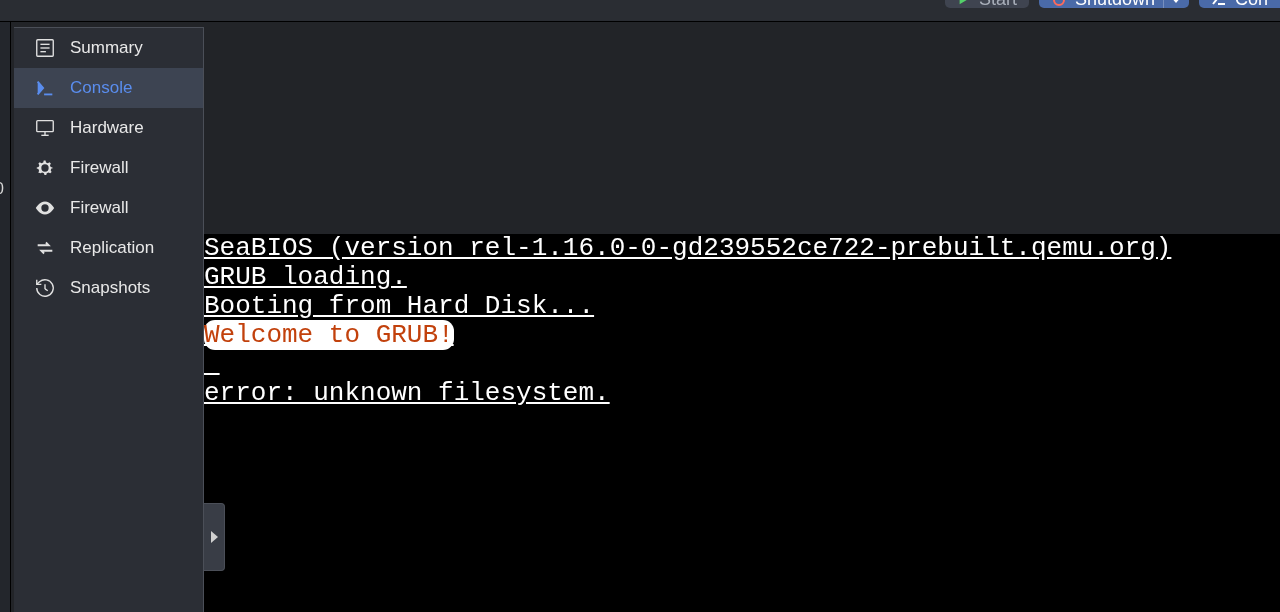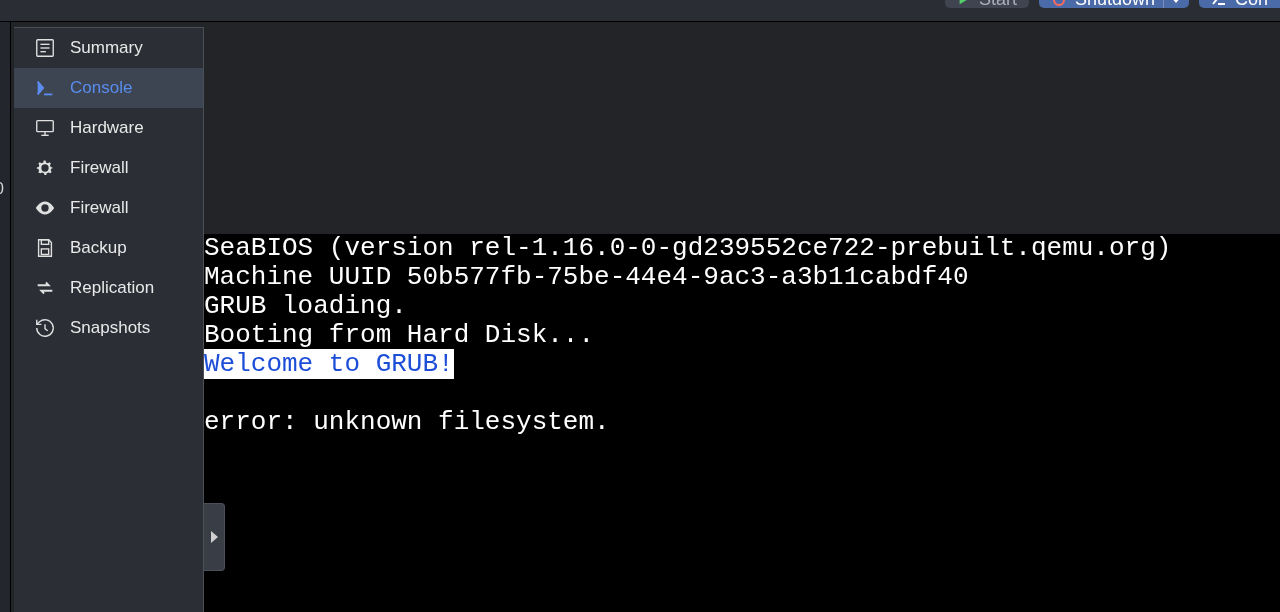--- a/index.html
+++ b/index.html
@@ -128,24 +128,26 @@
     top: 212px; left: 0; right: 0; bottom: 0;
     background: #000;
   }
   .term {
     font-family: "Courier New", monospace;
     font-size: 26px;
     line-height: 29px;
     color: #fff;
     white-space: pre;
     letter-spacing: 0px;
+    text-decoration: underline;
   }
   .term .inv {
     background: #fff;
-    color: #1d4ed8;
+    color: #c2410c;
+    border-radius: 11px;
   }
 
   
   .collapse-handle {
     position: absolute;
     top: 503px; left: 204px;
     width: 21px; height: 68px;
     background: #393d46;
     border: 1px solid #4b4f58;
     border-left: none;
@@ -255,30 +257,20 @@
 
   <div class="sb-item">
     <span class="sb-icon fill">
       <svg viewBox="0 0 24 24">
           <path d="M12 5C6 5 2 12 2 12s4 7 10 7 10-7 10-7-4-7-10-7zm0 11a4 4 0 1 1 0-8 4 4 0 0 1 0 8z"></path>
         </svg>
     </span>
     <span>Firewall</span>
   </div>
 
-  <div class="sb-item">
-    <span class="sb-icon">
-      <svg viewBox="0 0 24 24">
-          <path d="M5 3h11l3 3v15H5V3z"></path>
-          <rect x="8" y="3" width="8" height="5"></rect>
-          <rect x="8" y="13" width="8" height="6"></rect>
-        </svg>
-    </span>
-    <span>Backup</span>
-  </div>
 
   <div class="sb-item">
     <span class="sb-icon">
       <svg viewBox="0 0 24 24">
           <path d="M4 9h12l-3-3M20 15H8l3 3" stroke-width="2"></path>
         </svg>
     </span>
     <span>Replication</span>
   </div>
 
@@ -293,19 +285,19 @@
     </span>
     <span>Snapshots</span>
   </div>
 
 
 
 </div>
 
 <div class="console-area">
   <div class="console-black">
-    <div class="term" id="term"><div>SeaBIOS (version rel-1.16.0-0-gd239552ce722-prebuilt.qemu.org)</div><div>Machine UUID 50b577fb-75be-44e4-9ac3-a3b11cabdf40</div><div>GRUB loading.</div><div>Booting from Hard Disk...</div><div><span class="inv">Welcome to GRUB!</span></div><div>&nbsp;</div><div>error: unknown filesystem.</div></div>
+    <div class="term" id="term"><div>SeaBIOS (version rel-1.16.0-0-gd239552ce722-prebuilt.qemu.org)</div><div>GRUB loading.</div><div>Booting from Hard Disk...</div><div><span class="inv">Welcome to GRUB!</span></div><div>&nbsp;</div><div>error: unknown filesystem.</div></div>
   </div>
 </div>
 
 <div class="collapse-handle">
   <span class="tri"></span>
 </div>
 
 </body></html>

